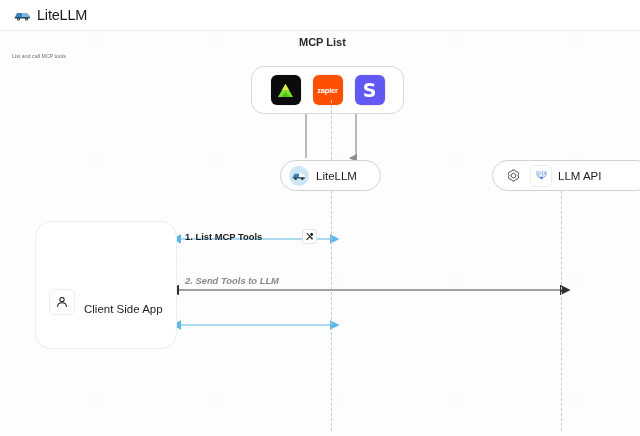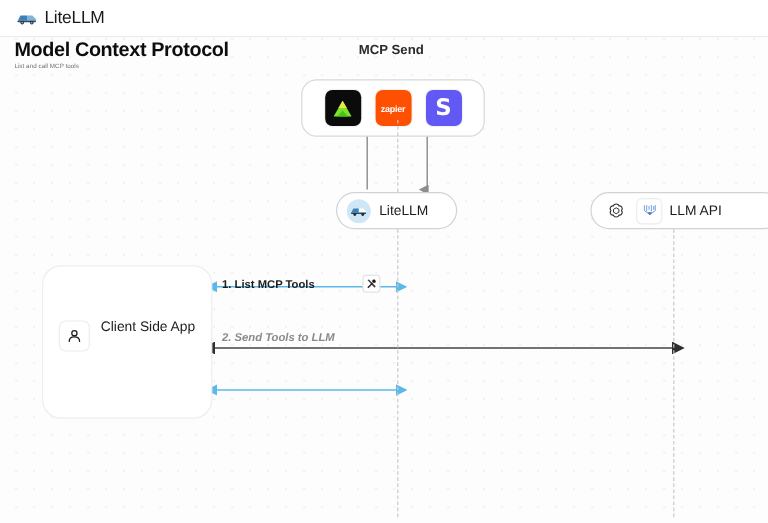--- a/index.html
+++ b/index.html
@@ -142,22 +142,22 @@
   .client-card {
     position: absolute; left: 35px; top: 221px;
     width: 142px; height: 128px;
     background: #ffffff;
     border: 1px solid #ededed;
     border-radius: 16px;
     box-sizing: border-box;
     z-index: 15;
   }
   .client-inner {
-    position: absolute; left: 13px; top: 45px;
-    display: flex; align-items: flex-start; gap: 9px;
+    position: absolute; left: 13px; top: 67px;
+    display: flex; align-items: flex-end; gap: 9px;
   }
   .client-label { font-size: 11.5px; color: #1d1d1d; }
 
   
   .lifeline {
     position: absolute;
     width: 0; border-left: 1.6px dashed #c9c9c9;
     z-index: 5;
   }
 
@@ -194,21 +194,20 @@
         <rect x="1" y="17" width="31" height="3" rx="1.4" fill="#1f4e79"></rect>
         <circle cx="9" cy="21" r="3" fill="#2b2b2b"></circle>
         <circle cx="25" cy="21" r="3" fill="#2b2b2b"></circle>
         <circle cx="9" cy="21" r="1.2" fill="#dddddd"></circle>
         <circle cx="25" cy="21" r="1.2" fill="#dddddd"></circle>
       </svg>
       <span class="brand-text">LiteLLM</span>
     </div>
   </div>
 
-  <div class="page-title">Model Context Protocol</div>
   <div class="page-sub">List and call MCP tools</div>
 
   <div class="lifeline" style="left:331px; top:100px; height:60px;"></div>
   <div class="lifeline" style="left:331px; top:191px; height:240px;"></div>
   <div class="lifeline" style="left:561px; top:191px; height:240px;"></div>
 
   <svg class="layer" viewBox="0 0 640 436">
     <defs>
       <marker id="ahUpGray" markerWidth="7" markerHeight="7" refX="3.5" refY="6" orient="auto">
         <path d="M3.5 0 L7 7 L0 7 Z" fill="#8d8d8d"></path>
@@ -233,21 +232,21 @@
     <line x1="306" y1="158" x2="306" y2="103" stroke="#8d8d8d" stroke-width="1.2" marker-end="url(#ahUpGray)"></line>
     <line x1="356" y1="103" x2="356" y2="158" stroke="#8d8d8d" stroke-width="1.2" marker-end="url(#ahDownGray)"></line>
 
     <line x1="180" y1="239" x2="331" y2="239" stroke="#5bb8e8" stroke-width="1.2" marker-start="url(#ahBlueL)" marker-end="url(#ahBlueR)"></line>
 
     <line x1="178" y1="290" x2="561" y2="290" stroke="#444444" stroke-width="1.2" marker-start="url(#ahDarkL)" marker-end="url(#ahDarkR)"></line>
 
     <line x1="180" y1="325" x2="331" y2="325" stroke="#5bb8e8" stroke-width="1.2" marker-start="url(#ahBlueL)" marker-end="url(#ahBlueR)"></line>
   </svg>
 
-  <div class="mcp-label">MCP Send</div>
+  <div class="mcp-label">MCP List</div>
   <div class="mcp-box">
 
     <div class="tool-icon" style="background:#0b0b0b;">
       <svg width="17" height="15" viewBox="0 0 17 15">
         <path d="M8.5 1 L16 14 L1 14 Z" fill="#7ae22a"></path>
         <path d="M8.5 1 L12 7 L5 7 Z" fill="#e8e84a"></path>
         <path d="M8.5 9 L13 14 L4 14 Z" fill="#4ec21a"></path>
       </svg>
     </div>
 

